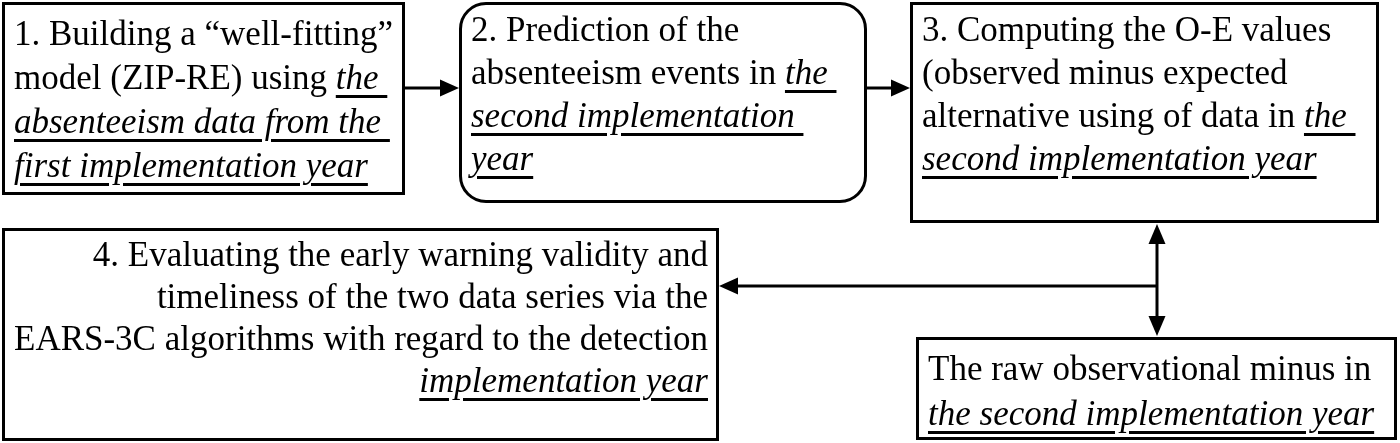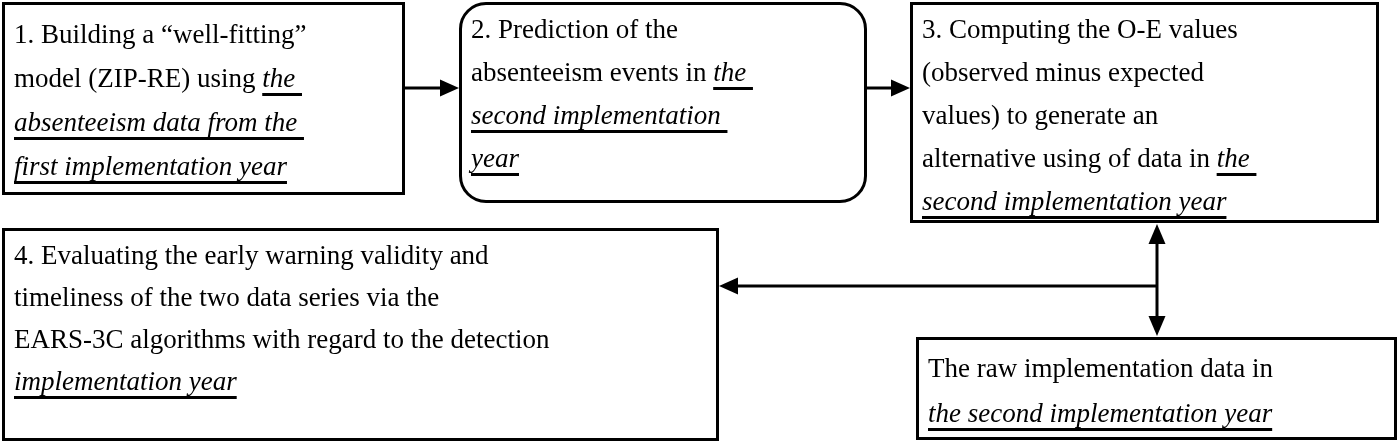--- a/index.html
+++ b/index.html
@@ -21,37 +21,37 @@
     left: 0;
     top: 0;
     width: 1400px;
     height: 443px;
   }
   .box {
     position: absolute;
     box-sizing: border-box;
     border: 3px solid #000000;
     background: #ffffff;
-    font-size: 27px;
+    font-size: 35px;
     padding: 3px 8px 0 9px;
     overflow: visible;
   }
   .line {
     white-space: pre;
   }
   .em {
     font-style: italic;
     text-decoration: underline;
     text-decoration-thickness: 2.5px;
     text-underline-offset: 6px;
   }
   .box-step1 { left: 2px;   top: 2px;   width: 403px; height: 193px; line-height: 44px; padding-top: 7px; }
   .box-step2 { left: 459px; top: 2px;   width: 408px; height: 201px; line-height: 43px; border-radius: 27px; }
   .box-step3 { left: 910px; top: 2px;   width: 469px; height: 221px; line-height: 43px; }
-  .box-step4 { left: 2px;   top: 228px; width: 717px; height: 213px; line-height: 42px; }
+  .box-step4 { left: 2px;   top: 228px; width: 717px; height: 213px; line-height: 42px; text-align: right; }
   .box-step5 { left: 916px; top: 337px; width: 481px; height: 103px; line-height: 45px; padding-top: 6px; }
   svg line    { stroke: #000000; stroke-width: 3; }
   svg polygon { fill: #000000; }
 </style>
 </head>
 <body>
 
 <div class="canvas">
 
   <svg class="connectors" width="1400" height="443" viewBox="0 0 1400 443" aria-hidden="true">
@@ -84,30 +84,29 @@
   <div class="box box-step2">
       <div class="line"><span>2. Prediction of the</span></div>
       <div class="line"><span>absenteeism events in </span><span class="em">the </span></div>
       <div class="line"><span class="em">second implementation </span></div>
       <div class="line"><span class="em">year</span></div>
     </div>
 
   <div class="box box-step3">
       <div class="line"><span>3. Computing the O-E values</span></div>
       <div class="line"><span>(observed minus expected</span></div>
-      <div class="line"><span>values) to generate an</span></div>
       <div class="line"><span>alternative using of data in </span><span class="em">the </span></div>
       <div class="line"><span class="em">second implementation year</span></div>
     </div>
 
   <div class="box box-step4">
       <div class="line"><span>4. Evaluating the early warning validity and</span></div>
       <div class="line"><span>timeliness of the two data series via the</span></div>
       <div class="line"><span>EARS-3C algorithms with regard to the detection</span></div>
       <div class="line"><span class="em">implementation year</span></div>
     </div>
 
   <div class="box box-step5">
-      <div class="line"><span>The raw implementation data in</span></div>
+      <div class="line"><span>The raw observational minus in</span></div>
       <div class="line"><span class="em">the second implementation year</span></div>
     </div>
 
 </div>
 
 </body></html>

